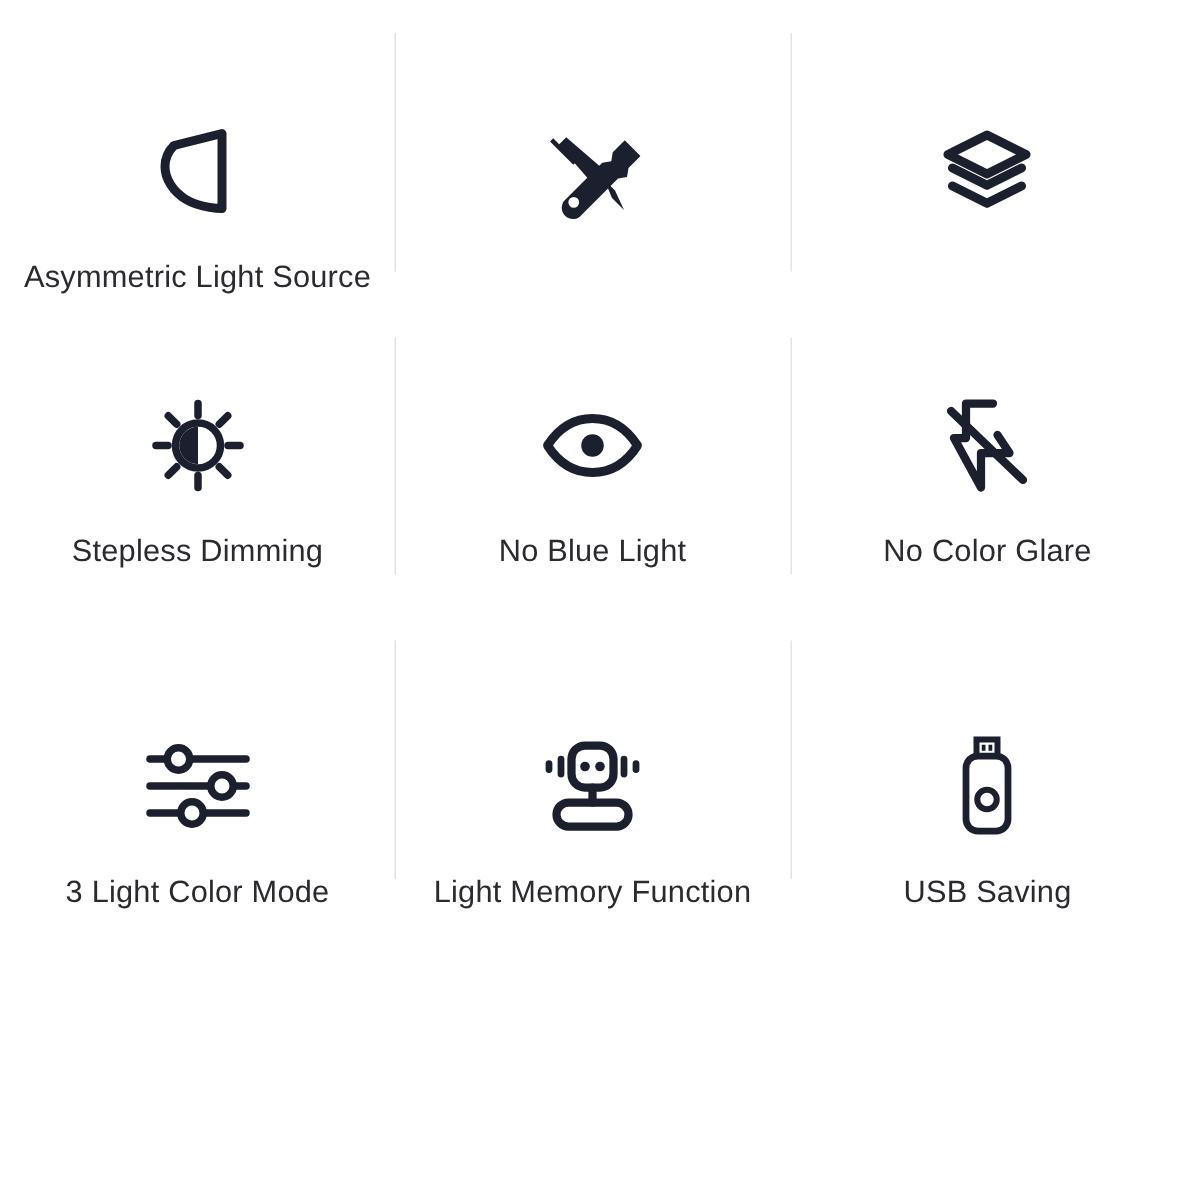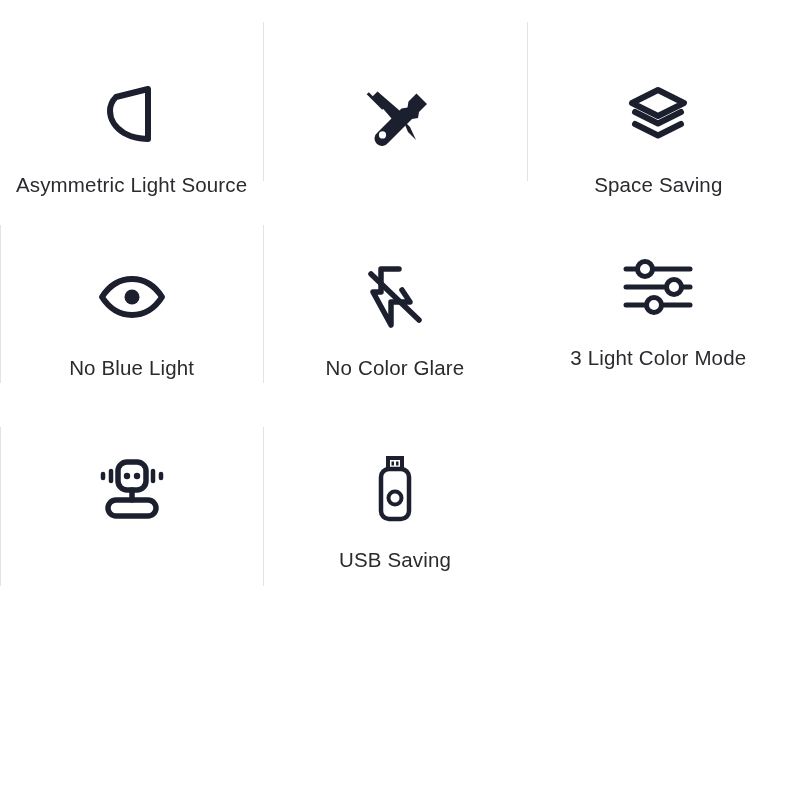--- a/index.html
+++ b/index.html
@@ -63,21 +63,21 @@
     line-height: 1.25;
     color: #2b2b2f;
     text-align: center;
     letter-spacing: 0.15px;
     white-space: nowrap;
   }
 
   
   .row-1 { padding-top: 72px; }
   .row-2 { padding-top: 52px; }
-  .row-3 { padding-top: 42px; }
+  .row-3 { padding-top: 42px; justify-content: flex-end; }
 </style>
 </head>
 <body>
 
 <div class="feature-grid">
 
   <div class="feature-cell row-1">
     <div class="icon-wrap">
       <svg width="56" height="62" viewBox="0 0 56 62" fill="none" xmlns="http://www.w3.org/2000/svg">
         <path d="M44 6 L44 56 C44 56 30 56 20 50 C11 44.5 6 36 6 28 C6 22 9 17 12 14 L44 6 Z" stroke="#1c1f2e" stroke-width="6" stroke-linejoin="round" stroke-linecap="round" fill="none"></path>
@@ -103,23 +103,41 @@
   </div>
 
   <div class="feature-cell row-1 divider-left">
     <div class="icon-wrap">
       <svg width="62" height="58" viewBox="0 0 62 58" fill="none" xmlns="http://www.w3.org/2000/svg">
         <path d="M31 5 L57 18 L31 31 L5 18 Z" stroke="#1c1f2e" stroke-width="6" stroke-linejoin="round"></path>
         <path d="M8 27 L31 38.5 L54 27" stroke="#1c1f2e" stroke-width="6" stroke-linejoin="round" stroke-linecap="round"></path>
         <path d="M8 39 L31 50.5 L54 39" stroke="#1c1f2e" stroke-width="6" stroke-linejoin="round" stroke-linecap="round"></path>
       </svg>
     </div>
-    <div class="feature-label">Space Saving</div>
-  </div>
-
+  </div>
+
+  <div class="feature-cell row-2">
+    <div class="icon-wrap">
+      <svg width="62" height="62" viewBox="0 0 62 62" fill="none" xmlns="http://www.w3.org/2000/svg">
+        <circle cx="31" cy="31" r="15" stroke="#1c1f2e" stroke-width="5"></circle>
+        <path d="M31 18.5 A12.5 12.5 0 0 0 31 43.5 Z" fill="#1c1f2e"></path>
+        <g stroke="#1c1f2e" stroke-width="5" stroke-linecap="round">
+          <line x1="31" y1="3" x2="31" y2="11"></line>
+          <line x1="31" y1="51" x2="31" y2="59"></line>
+          <line x1="3" y1="31" x2="11" y2="31"></line>
+          <line x1="51" y1="31" x2="59" y2="31"></line>
+          <line x1="11.2" y1="11.2" x2="16.8" y2="16.8"></line>
+          <line x1="45.2" y1="45.2" x2="50.8" y2="50.8"></line>
+          <line x1="50.8" y1="11.2" x2="45.2" y2="16.8"></line>
+          <line x1="16.8" y1="45.2" x2="11.2" y2="50.8"></line>
+        </g>
+      </svg>
+    </div>
+    <div class="feature-label">Stepless Dimming</div>
+  </div>
 
   <div class="feature-cell row-2 divider-left">
     <div class="icon-wrap">
       <svg width="70" height="44" viewBox="0 0 70 44" fill="none" xmlns="http://www.w3.org/2000/svg">
         <path d="M5 22 C14 8 25 4 35 4 C45 4 56 8 65 22 C56 36 45 40 35 40 C25 40 14 36 5 22 Z" stroke="#1c1f2e" stroke-width="6" stroke-linejoin="round"></path>
         <circle cx="35" cy="22" r="7.5" fill="#1c1f2e"></circle>
       </svg>
     </div>
     <div class="feature-label">No Blue Light</div>
   </div>
@@ -159,20 +177,21 @@
         <g stroke="#1c1f2e" stroke-width="4.5" stroke-linecap="round">
           <line x1="15" y1="13" x2="15" y2="23"></line>
           <line x1="57" y1="13" x2="57" y2="23"></line>
           <line x1="7" y1="16" x2="7" y2="20"></line>
           <line x1="65" y1="16" x2="65" y2="20"></line>
         </g>
         <line x1="36" y1="32" x2="36" y2="42" stroke="#1c1f2e" stroke-width="5.5" stroke-linecap="round"></line>
         <rect x="12" y="42" width="48" height="16" rx="8" stroke="#1c1f2e" stroke-width="5.5"></rect>
       </svg>
     </div>
+    <div class="feature-label">Light Memory Function</div>
   </div>
 
   <div class="feature-cell row-3 divider-left">
     <div class="icon-wrap">
       <svg width="44" height="68" viewBox="0 0 44 68" fill="none" xmlns="http://www.w3.org/2000/svg">
         <rect x="15" y="3" width="14" height="11" stroke="#1c1f2e" stroke-width="4"></rect>
         <rect x="18.5" y="6.5" width="2.5" height="4" fill="#1c1f2e"></rect>
         <rect x="23" y="6.5" width="2.5" height="4" fill="#1c1f2e"></rect>
         <path d="M8 22 C8 17.5 11.5 14 16 14 L28 14 C32.5 14 36 17.5 36 22 L36 56 C36 60.5 32.5 64 28 64 L16 64 C11.5 64 8 60.5 8 56 Z" stroke="#1c1f2e" stroke-width="4.5"></path>
         <circle cx="22" cy="43" r="6.5" stroke="#1c1f2e" stroke-width="4"></circle>

